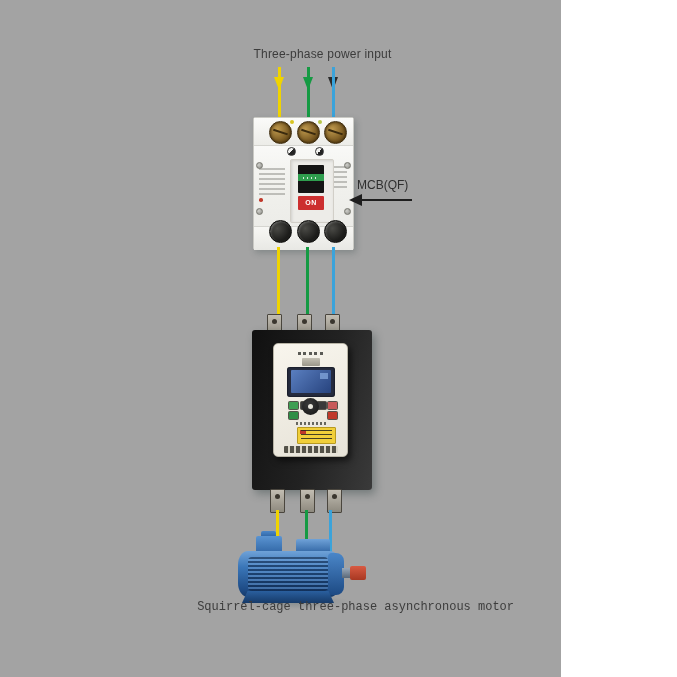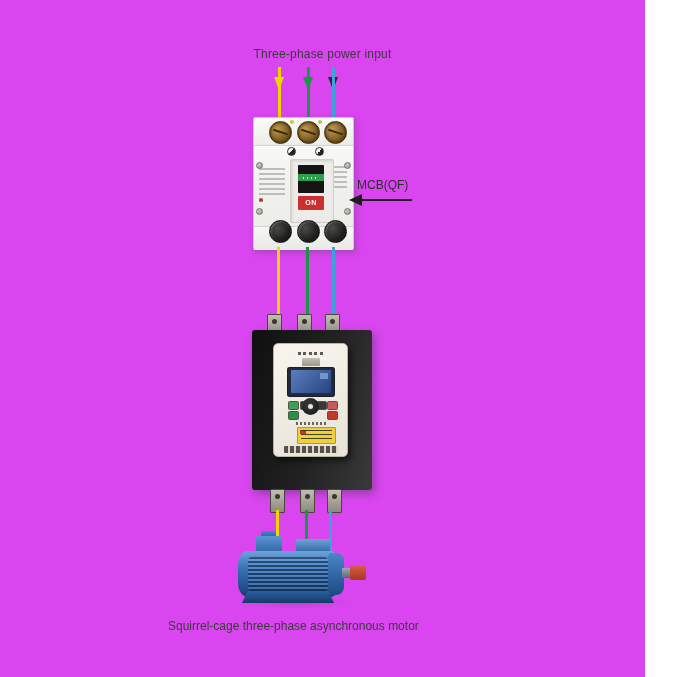--- a/index.html
+++ b/index.html
@@ -1,18 +1,18 @@
 <!DOCTYPE html>
 <html><head>
 <meta charset="utf-8">
 <style>
   html,body{margin:0;padding:0;}
   .stage{
-    position:relative;width:645px;height:677px;overflow:hidden;
-    background:#d946ef;
+    position:relative;width:561px;height:677px;overflow:hidden;
+    background:#a3a3a3;
     font-family:"Liberation Sans", sans-serif;
     color:#3a3a3a;
   }
   .abs{position:absolute;}
 
   
   .title{
     left:190px;top:47px;width:265px;text-align:center;
     font-size:12px;letter-spacing:.2px;color:#3c3c3c;
   }
@@ -148,21 +148,21 @@
     background:linear-gradient(180deg,#4a86c8,#1d4a84);border-radius:4px 8px 8px 4px;}
   .motor-shaft{position:absolute;left:106px;top:37px;width:10px;height:10px;
     background:linear-gradient(180deg,#9aa8b8,#5a6878);}
   .shaft-tip{position:absolute;left:114px;top:35px;width:16px;height:14px;
     background:linear-gradient(180deg,#d85a42,#a83822);border-radius:2px;}
   .motor-base{position:absolute;left:6px;top:60px;width:92px;height:12px;
     background:linear-gradient(180deg,#2a5f9e,#163a68);
     clip-path:polygon(6% 0,94% 0,100% 100%,0 100%);}
 
   
-  .caption{left:168px;top:619px;width:346px;text-align:left;font-size:12px;color:#3c3c3c;}
+  .caption{left:168px;top:600px;width:346px;text-align:right;font-size:12px;color:#3c3c3c;font-family:Liberation Mono, monospace;}
 </style>
 </head>
 <body>
 
 <div class="stage">
 
   <div class="abs title">Three-phase power input</div>
 
   <div class="abs phase-arrow pa1">
     <div class="head"></div>

